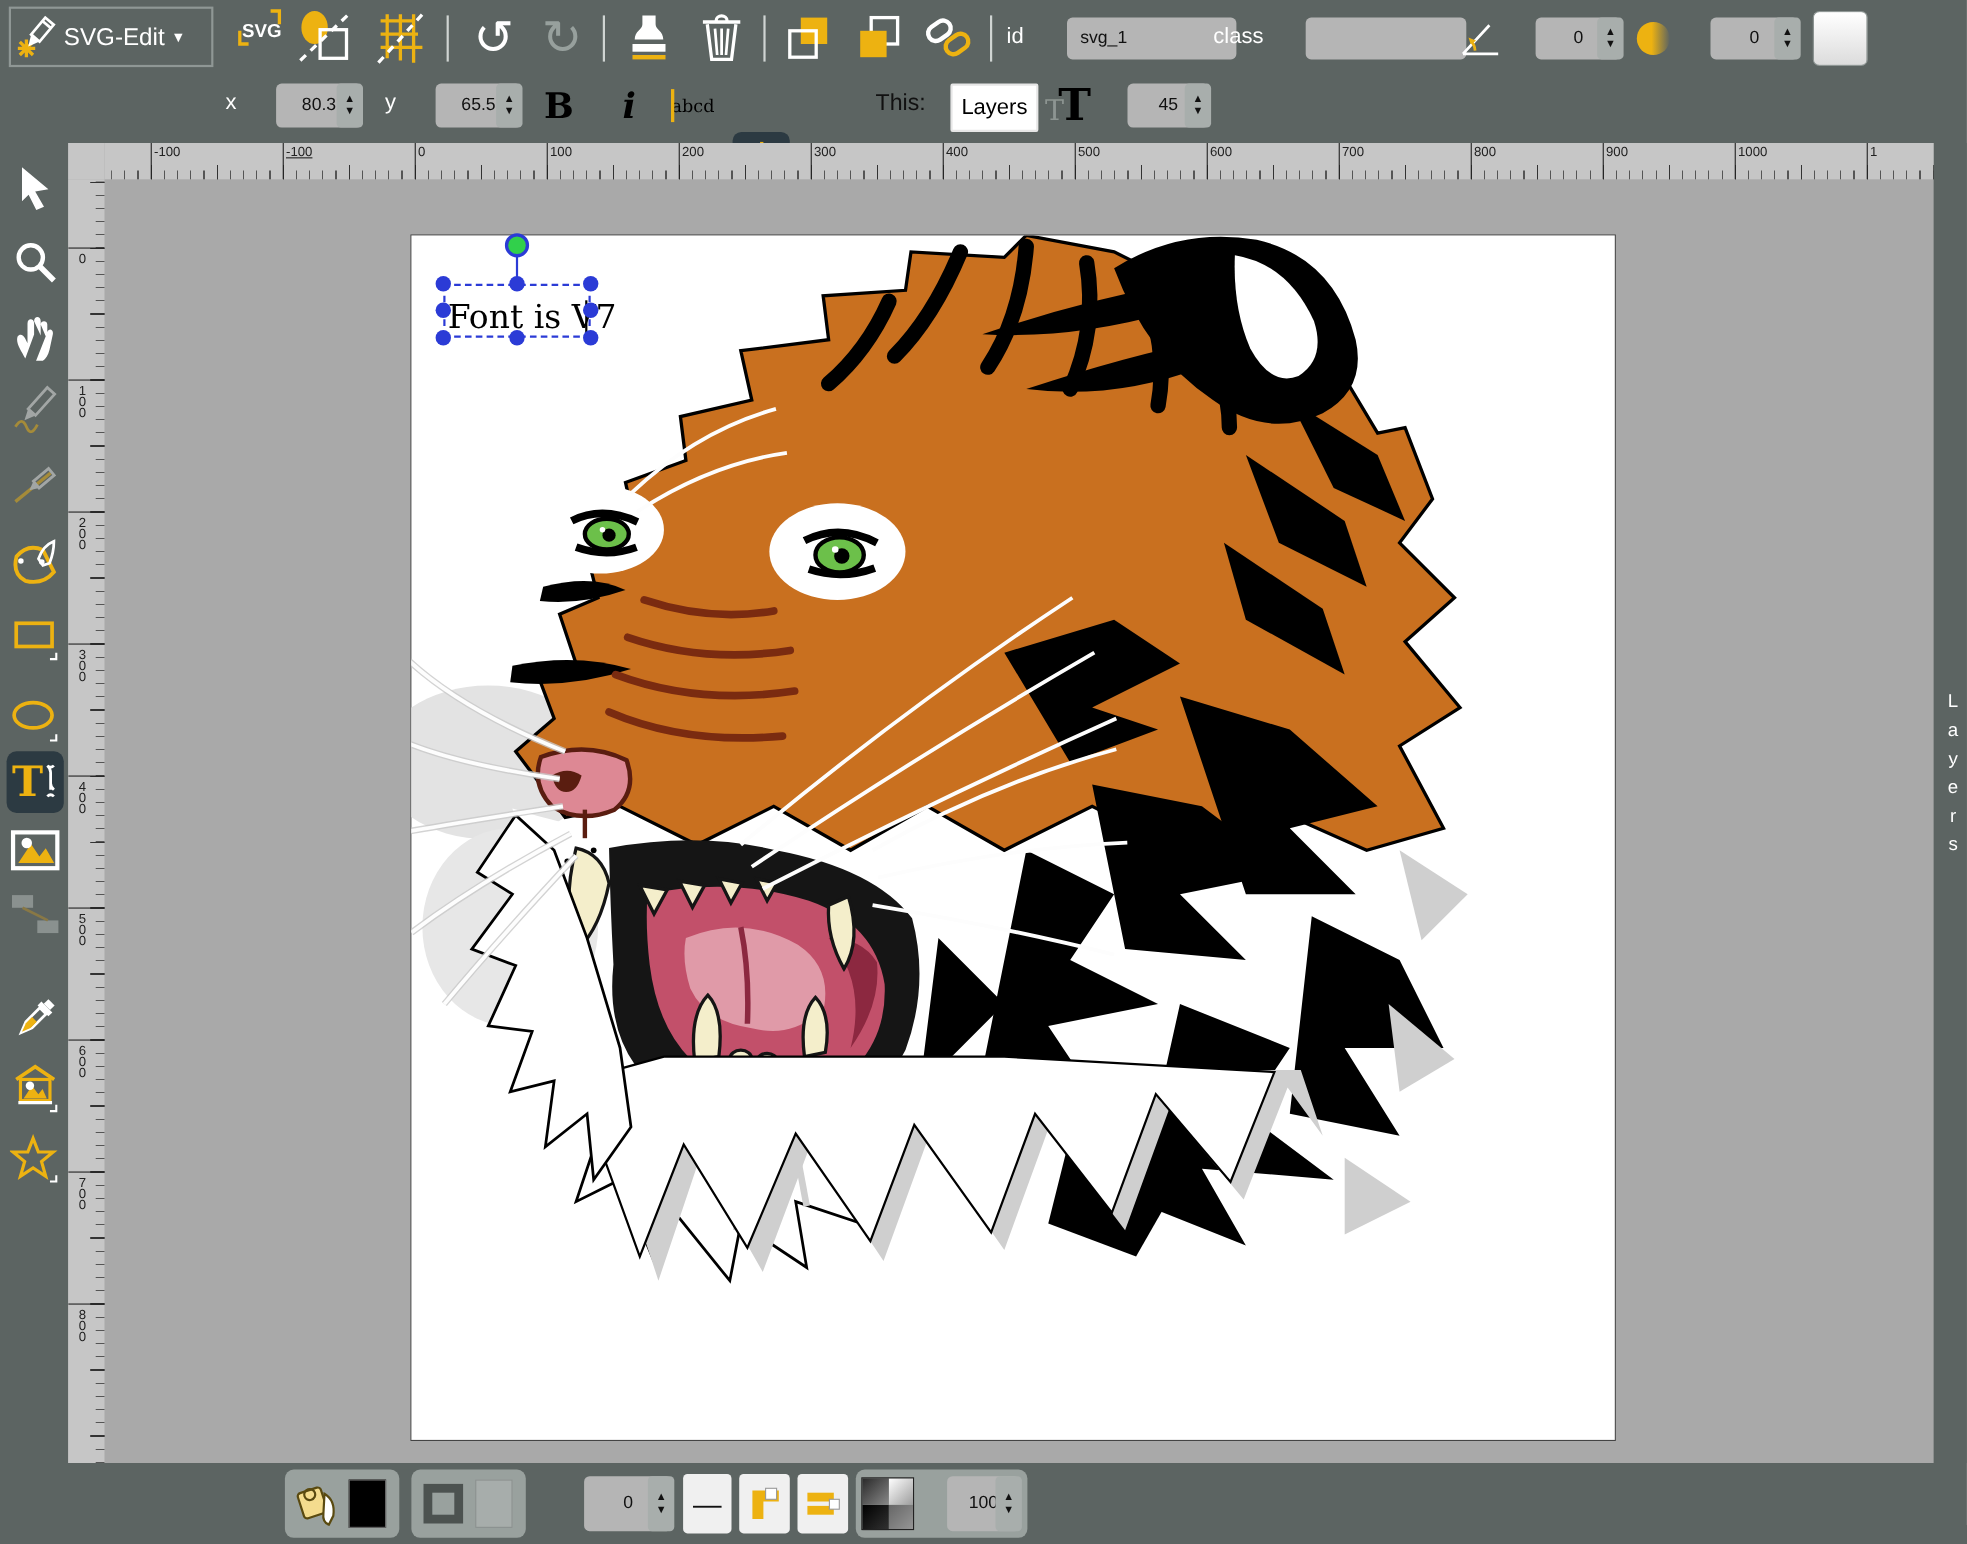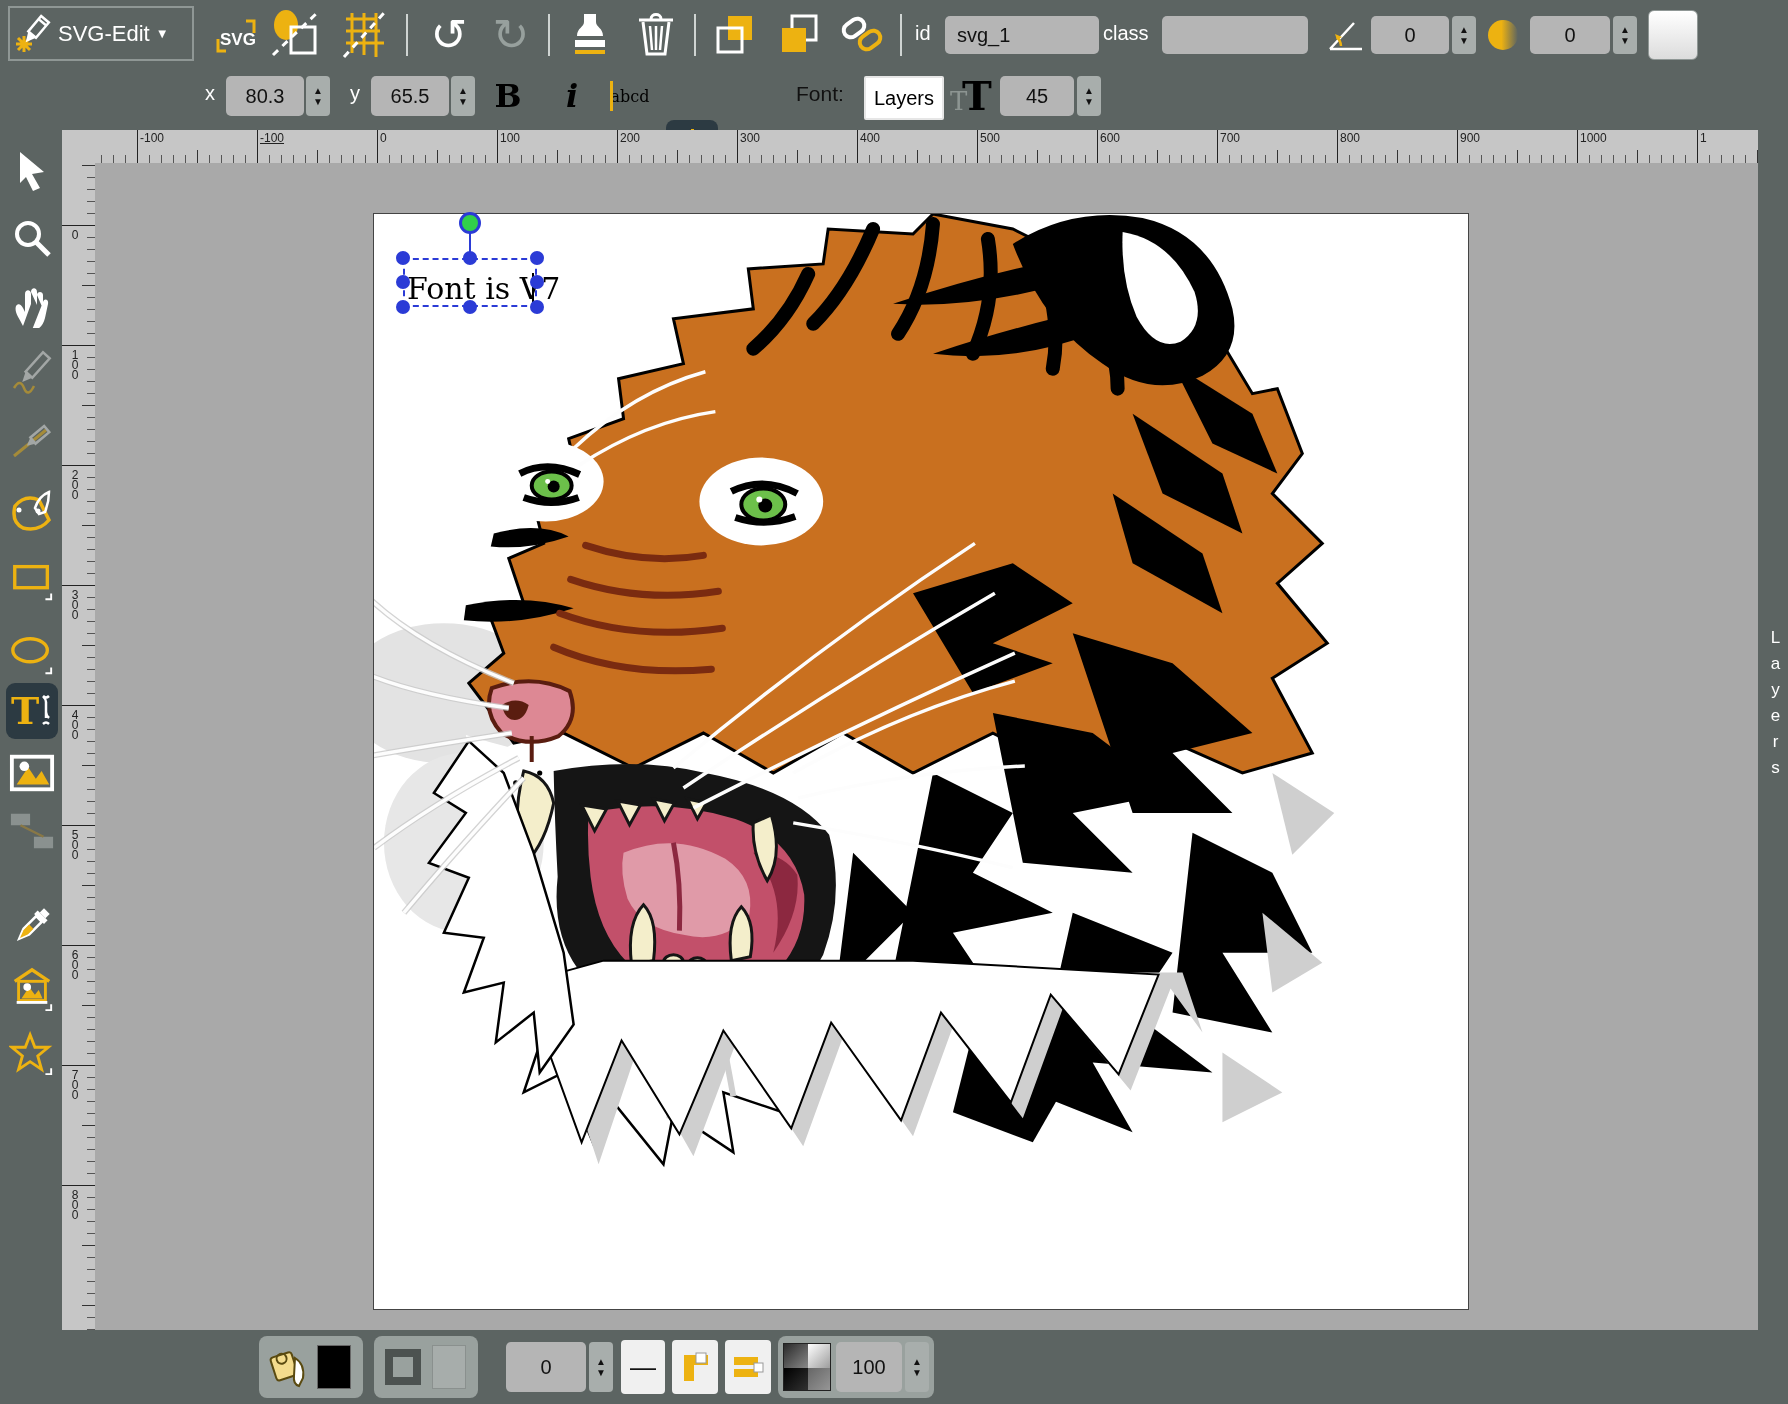--- a/index.html
+++ b/index.html
@@ -4,22 +4,22 @@
 <style>
   html,body{margin:0;padding:0;}
   body{width:1788px;height:1404px;overflow:hidden;background:#5c6462;
        font-family:"Liberation Sans",sans-serif;position:relative;}
   .abs{position:absolute;}
   
   .ttb{left:0;top:0;width:1788px;height:70px;}
   .ttb2{left:0;top:70px;width:1788px;height:60px;}
   .sep{width:2px;background:#cfd4d2;}
   .icnbtn{display:flex;align-items:center;justify-content:center;cursor:pointer;}
-  .ginput{background:#b5b5b5;border-radius:5px;color:#111;font-size:20px;
-          display:flex;align-items:center;justify-content:center;}
+  .ginput{background:#b5b5b5;border-radius:5px;color:#111;font-size:16px;
+          display:flex;align-items:center;justify-content:center;margin-left:25px;}
   .spin{width:24px;background:#a8aeac;border-radius:4px;display:flex;flex-direction:column;
         align-items:center;justify-content:center;color:#111;}
   .spin span{font-size:10px;line-height:11px;cursor:pointer;}
   .wlabel{color:#fff;font-size:20px;}
   .blabel{color:#111;font-size:20px;}
   .serifglyph{font-family:"DejaVu Serif",serif;color:#000;}
   
   .logobox{left:8px;top:6px;width:186px;height:55px;border:2px solid #8f9795;
            display:flex;align-items:center;gap:6px;padding-left:6px;box-sizing:border-box;cursor:pointer;}
   .logotitle{color:#fff;font-size:22px;}
@@ -91,21 +91,21 @@
       <g transform="rotate(40 20 16)">
           <rect x="15" y="2" width="10" height="20" fill="none" stroke="#fff" stroke-width="2.5"></rect>
       <path d="M15,22 L20,32 L25,22 Z" fill="#fff"></path>
           <path d="M15,6 h10" stroke="#fff" stroke-width="2.5"></path>
         </g>
     </svg>
     <span class="logotitle">SVG-Edit</span>
     <span class="logocaret">▼</span>
   </div>
 
-  <div class="abs icnbtn" style="left:212px;top:13px;width:48px;height:48px">
+  <div class="abs icnbtn" style="left:212px;top:2px;width:48px;height:48px">
     <svg width="44" height="40" viewBox="0 0 44 40">
         <text x="6" y="28" fill="#fff" font-size="17" font-weight="bold" font-family="Liberation Sans,sans-serif">SVG</text>
     <path d="M4,22 v12 h8" fill="none" stroke="#edb211" stroke-width="3"></path>
         <path d="M40,16 v-12 h-8" fill="none" stroke="#edb211" stroke-width="3"></path>
       </svg>
   </div>
   <div class="abs icnbtn" style="left:268px;top:8px;width:56px;height:52px">
     <svg width="54" height="50" viewBox="0 0 54 50">
         <ellipse cx="17" cy="16" rx="12" ry="15" fill="#edb211"></ellipse>
     <rect x="22" y="18" width="24" height="26" fill="none" stroke="#fff" stroke-width="3"></rect>
@@ -245,21 +245,21 @@
   </div>
   <div class="abs abcd sel" style="left:666px;top:2px">
     <span class="bar" style="left:25px"></span>
     <span class="t">abcd</span>
   </div>
   <div class="abs abcd" style="left:740px;top:2px">
     <span class="bar" style="right:6px"></span>
     <span class="t">abcd</span>
   </div>
 
-  <span class="abs blabel" style="left:796px;top:12px;font-size:21px">Font:</span>
+  <span class="abs blabel" style="left:796px;top:12px;font-size:21px">This:</span>
   <div class="abs icnbtn" style="left:864px;top:6px;width:76px;height:40px;background:#fff;border:2px solid #e6e6e6;border-radius:2px;color:#000;font-size:20px">
       <span>Layers</span>
     </div>
 
   <div class="abs" style="left:950px;top:2px;width:46px;height:48px">
     <span class="serifglyph abs" style="left:0;top:14px;font-size:26px;color:#8d9592">T</span>
     <span class="serifglyph abs" style="left:12px;top:0;font-size:40px;font-weight:bold">T</span>
   </div>
   <div class="abs ginput" style="left:1000px;top:6px;width:74px;height:40px">
       <span>45</span>

